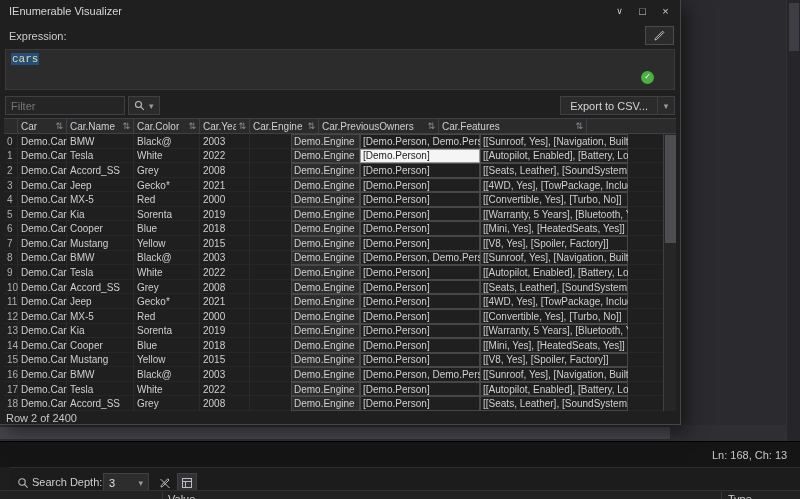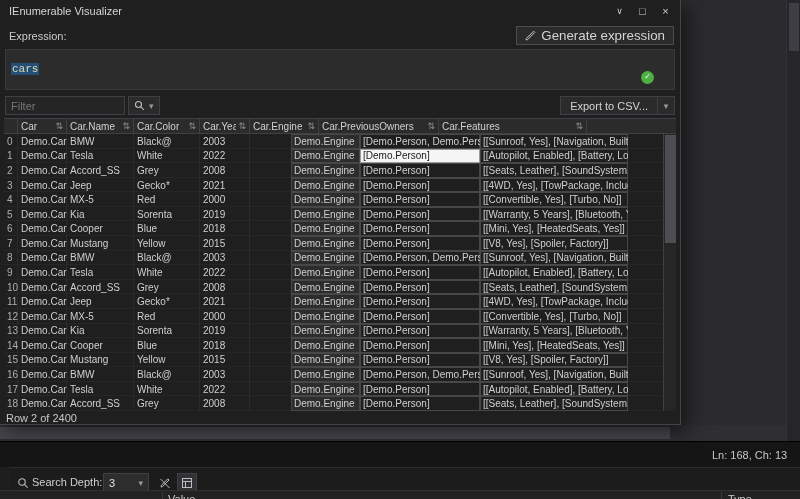--- a/index.html
+++ b/index.html
@@ -31,21 +31,21 @@
   .wh-label{position:absolute;top:2px;color:#cfcfcf;}
   
   .dialog{position:absolute;left:0;top:0;width:681px;height:425px;background:#1f1f1f;
     border-right:1px solid #454545;border-bottom:1px solid #454545;box-shadow:6px 6px 18px rgba(0,0,0,.5);}
   .titlebar{height:22px;display:flex;align-items:center;padding-left:9px;padding-right:3px;}
   .title{flex:1;color:#d6d6d6;}
   .winbtn{width:23px;height:18px;display:flex;align-items:center;justify-content:center;color:#cfcfcf;font-size:11px;}
   .winbtn.collapse{font-size:9px;}
   .expr-row{display:flex;align-items:center;justify-content:space-between;padding:4px 6px 4px 9px;}
   .gen-btn{display:flex;align-items:center;gap:5px;height:19px;padding:0 8px;background:#2b2b2b;border:1px solid #4c4c4c;color:#d4d4d4;}
-  .expr-box{position:relative;margin:0 5px;height:41px;background:#2c2c2c;border:1px solid #3a3a3a;padding:13px 5px;
+  .expr-box{position:relative;margin:0 5px;height:41px;background:#2c2c2c;border:1px solid #3a3a3a;padding:3px 5px;
     font-family:"Liberation Mono","DejaVu Sans Mono",monospace;font-size:11px;}
   .expr-sel{background:#264f78;color:#dcdcaa;padding:0 1px;}
   .check-badge{position:absolute;right:20px;bottom:5px;width:13px;height:13px;border-radius:50%;background:#4db043;
     color:#fff;font-size:9px;line-height:13px;text-align:center;}
   .filter-row{display:flex;align-items:center;padding:6px 5px 0 5px;}
   .filter-input{width:120px;height:19px;background:#252526;border:1px solid #3f3f46;color:#cccccc;padding:0 5px;
     font-family:inherit;font-size:11px;outline:none;}
   .search-split{display:flex;align-items:center;gap:4px;height:19px;margin-left:3px;padding:0 5px;background:#2b2b2b;border:1px solid #3f3f46;}
   .export-split{margin-left:auto;display:flex;height:19px;background:#2b2b2b;border:1px solid #3f3f46;}
   .export-main{display:flex;align-items:center;padding:0 9px;color:#d4d4d4;}
@@ -134,21 +134,20 @@
     </div>
 
     <div class="expr-row">
       <span>Expression:</span>
       <button class="gen-btn">
         <span>
           <svg width="11" height="11" viewBox="0 0 11 11">
               <path d="M1 10 L2.6 9.6 L9.8 2.4 L8.6 1.2 L1.4 8.4 Z" fill="none" stroke="#c9c9c9" stroke-width="1"></path>
             </svg>
         </span>
-        <span>Generate expression</span>
       </button>
     </div>
 
     <div class="expr-box">
       <span class="expr-sel">cars</span>
       <span class="check-badge">✓</span>
     </div>
 
     <div class="filter-row">
       <input class="filter-input" placeholder="Filter" style="">

